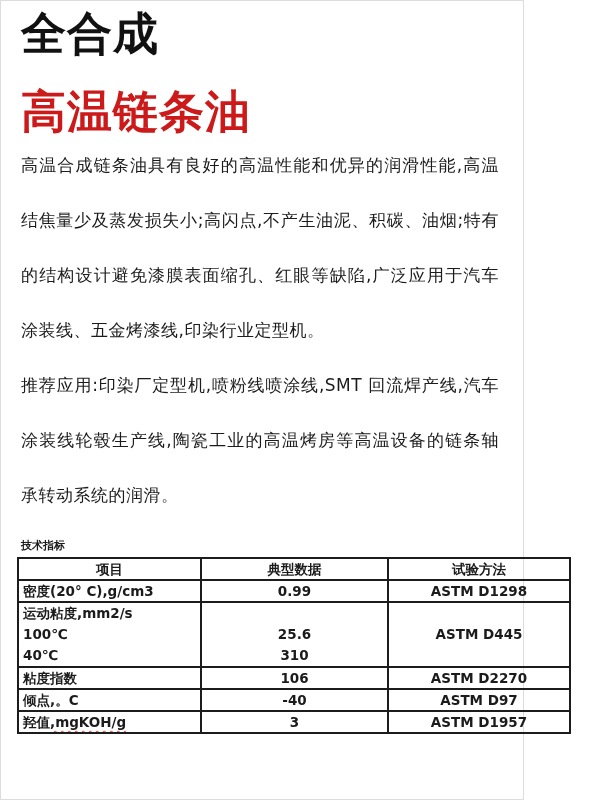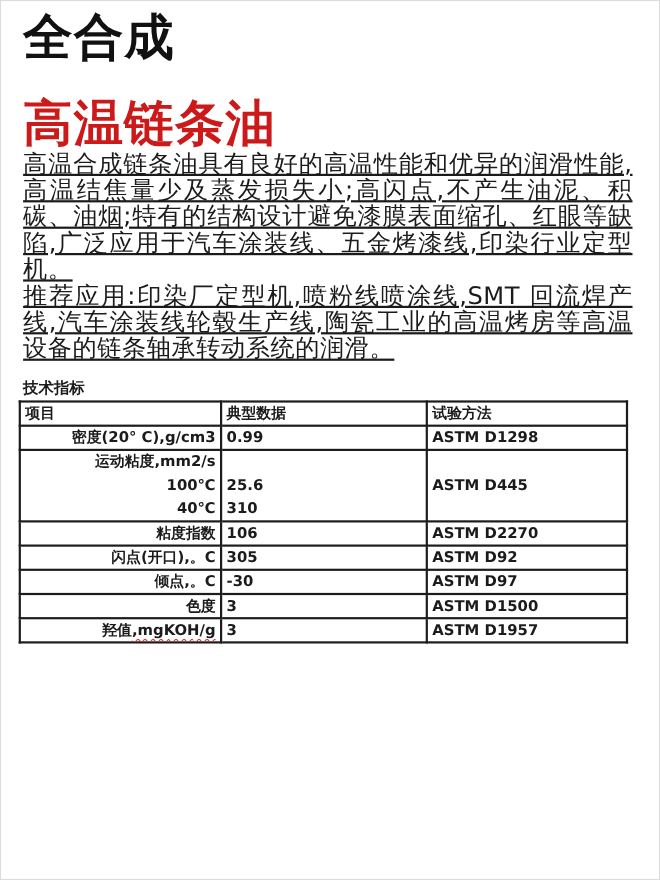--- a/index.html
+++ b/index.html
@@ -9,65 +9,64 @@
     --border:#1c1c1c;
   }
   html,body{margin:0;padding:0;background:#ffffff;}
   body{
     width:600px;height:800px;overflow:hidden;
     font-family:"DejaVu Sans",sans-serif;
     color:var(--ink);
   }
   .page{
     box-sizing:border-box;
-    width:600px;height:800px;
+    width:524px;height:800px;
     border:1px solid #dcdcdc;
     padding:6px 24px 0 20px;
     background:#ffffff;
   }
   .title-black{
     font-size:45px;font-weight:800;line-height:1.12;
     margin:2px 0 0 0;color:#111;letter-spacing:1px;
   }
   .title-red{
     font-size:45px;font-weight:800;line-height:1.12;
     margin:28px 0 0 0;color:var(--accent-red);letter-spacing:1px;font-family:Liberation Serif, serif;
   }
   .sec-heading{
     margin:34px 0 0 0;
     font-size:17px;line-height:40px;font-weight:400;
   }
   .body-para{
     margin:0;
-    font-size:22px;line-height:24px;font-weight:400;
+    font-size:17px;line-height:55px;font-weight:400;
     text-align:justify;text-justify:inter-ideograph;
     letter-spacing:0.5px;
-    text-decoration:underline;
   }
   .table-caption{
     margin:14px 0 2px 0;
-    font-size:14px;font-weight:700;line-height:18px;
+    font-size:11px;font-weight:700;line-height:18px;
   }
   table.spec-table{
     border-collapse:collapse;table-layout:fixed;
     margin-left:-4px;
     width:552px;
   }
   table.spec-table col.c1{width:183px;}
   table.spec-table col.c2{width:187px;}
   table.spec-table col.c3{width:182px;}
   table.spec-table th,
   table.spec-table td{
     border:2px solid var(--border);
     font-size:13.5px;font-weight:700;
     line-height:20px;padding:0 4px;
-    text-align:left;vertical-align:middle;
+    text-align:center;vertical-align:middle;
     overflow:hidden;white-space:nowrap;
   }
-  table.spec-table td.col-item{text-align:right;}
+  table.spec-table td.col-item{text-align:left;}
   table.spec-table td.col-item div,
   table.spec-table td.col-value div{line-height:21px;}
   .wavy{
     text-decoration-line:underline;
     text-decoration-style:wavy;
     text-decoration-color:var(--squiggle-red);
     text-decoration-thickness:1px;
     text-underline-offset:3px;
   }
 </style>
@@ -115,33 +114,23 @@
             <div>310</div>
           </td>
           <td class="col-method">ASTM D445</td>
         </tr>
         <tr>
           <td class="col-item"><span>粘度指数</span></td>
           <td class="col-value">106</td>
           <td class="col-method">ASTM D2270</td>
         </tr>
         <tr>
-          <td class="col-item"><span>闪点(开口),。C</span></td>
-          <td class="col-value">305</td>
-          <td class="col-method">ASTM D92</td>
-        </tr>
-        <tr>
           <td class="col-item"><span>倾点,。C</span></td>
-          <td class="col-value">-30</td>
+          <td class="col-value">-40</td>
           <td class="col-method">ASTM D97</td>
-        </tr>
-        <tr>
-          <td class="col-item"><span>色度</span></td>
-          <td class="col-value">3</td>
-          <td class="col-method">ASTM D1500</td>
         </tr>
         <tr>
           <td class="col-item"><span>羟值</span><span class="wavy">,mgKOH/g</span></td>
           <td class="col-value">3</td>
           <td class="col-method">ASTM D1957</td>
         </tr>
       </tbody>
   </table>
 
 </div>

